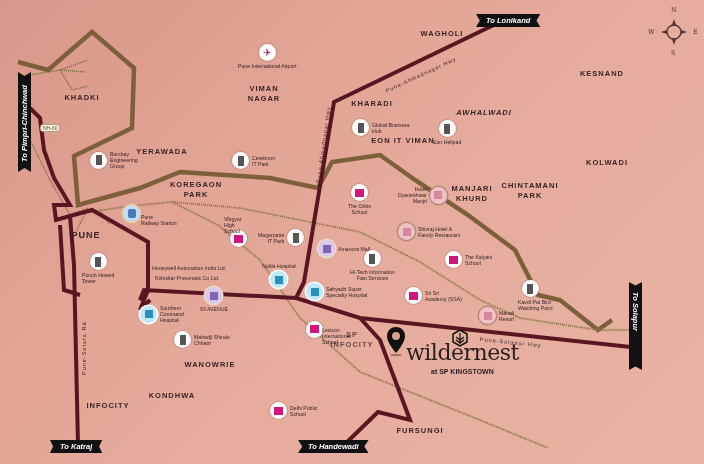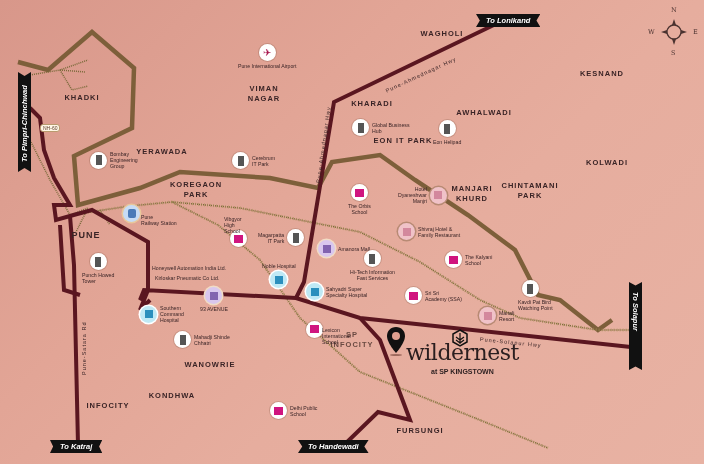--- a/index.html
+++ b/index.html
@@ -82,22 +82,22 @@
   <div class="road-lbl" style="left:480px;top:336px;transform:rotate(6deg);">Pune-Solapur Hwy</div>
   <div class="road-lbl" style="left:84px;top:372px;transform:rotate(-90deg);">Pune-Satara Rd</div>
 
   <div class="area" style="left: 442px; top: 34px; white-space: pre-line;">WAGHOLI</div>
   <div class="area" style="left: 602px; top: 74px; white-space: pre-line;">KESNAND</div>
   <div class="area" style="left: 82px; top: 98px; white-space: pre-line; text-align: right;">KHADKI</div>
   <div class="area" style="left: 162px; top: 108px; white-space: pre-line; margin-top: 44px;">YERAWADA</div>
   <div class="area" style="left:264px;top:94px;white-space:pre-line;">VIMAN
 NAGAR</div>
   <div class="area" style="left: 372px; top: 104px; white-space: pre-line;">KHARADI</div>
-  <div class="area" style="left: 484px; top: 113px; white-space: pre-line;">AWHALWADI</div>
-  <div class="area" style="left: 403px; top: 141px; white-space: pre-line;">EON IT PARK</div>
+  <div class="area" style="left: 484px; top: 113px; white-space: pre-line; font-style: italic;">AWHALWADI</div>
+  <div class="area" style="left: 403px; top: 141px; white-space: pre-line;">EON IT VIMAN</div>
   <div class="area" style="left: 607px; top: 163px; white-space: pre-line;">KOLWADI</div>
   <div class="area" style="left:472px;top:194px;white-space:pre-line;">MANJARI
 KHURD</div>
   <div class="area" style="left:530px;top:191px;white-space:pre-line;">CHINTAMANI
 PARK</div>
   <div class="area" style="left:196px;top:190px;white-space:pre-line;">KOREGAON
 PARK</div>
   <div class="area" style="left: 86px; top: 235px; font-size: 9px; white-space: pre-line;">PUNE</div>
   <div class="area" style="left:352px;top:340px;white-space:pre-line;color:#6a4a42;">SP
 INFOCITY</div>

